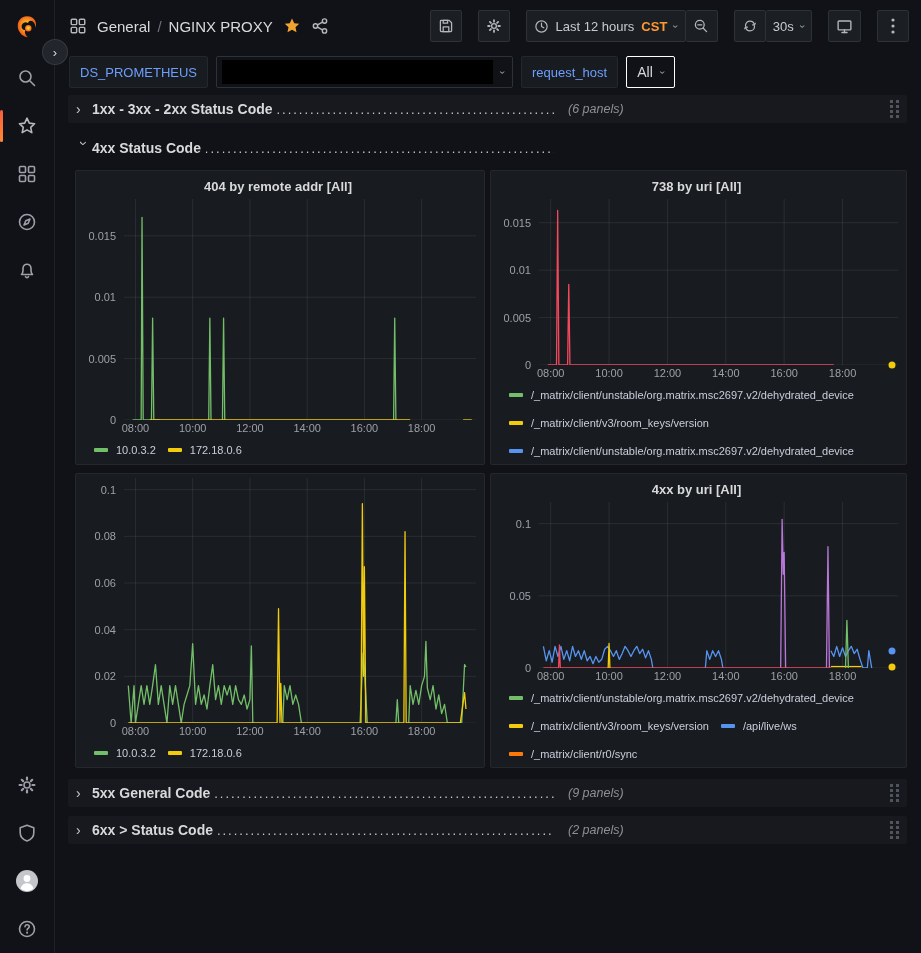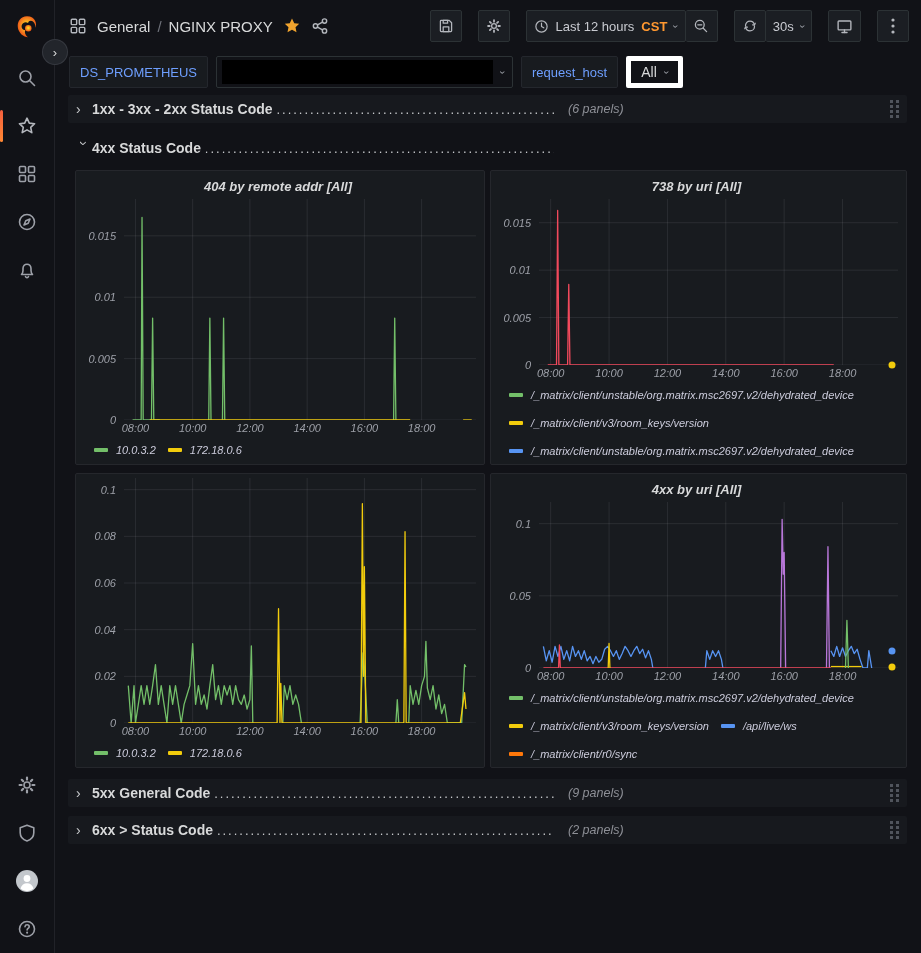--- a/index.html
+++ b/index.html
@@ -31,37 +31,37 @@
   .tb-group .tb-btn + .tb-btn { border-left:none; }
   .tz { color:#ff9830; font-size:13px; font-weight:600; }
   .chev-down { color:#9da0a8; font-size:10px; transform:rotate(90deg); display:inline-block; }
 
   
   .subnav { height:40px; flex:none; display:flex; align-items:center; gap:8px; padding:0 12px 0 14px; }
   .var-label { height:32px; display:flex; align-items:center; padding:0 10px; background:#181b1f; border:1px solid #24272d; border-radius:2px; color:#6e9fff; font-size:13px; font-weight:500; cursor:pointer; }
   .var-select { height:32px; width:297px; display:flex; align-items:center; background:#111217; border:1px solid #2c3235; border-radius:2px; padding:0 8px 0 5px; cursor:pointer; }
   .redacted { flex:1; height:24px; background:#000; }
   .var-select .chev-down { margin-left:8px; }
-  .var-all { height:32px; display:flex; align-items:center; gap:8px; padding:0 10px; background:#111217; border:5px solid #ffffff; border-radius:2px; color:#d8d9da; font-size:14px; cursor:pointer; }
+  .var-all { height:32px; display:flex; align-items:center; gap:8px; padding:0 10px; background:#111217; border:1px solid #ffffff; border-radius:2px; color:#d8d9da; font-size:14px; cursor:pointer; }
 
   
   .dash { flex:1; padding:3px 14px 0 13px; overflow:hidden; }
   .row-header { height:28px; display:flex; align-items:center; padding:0 4px 0 8px; color:#d8d9da; cursor:pointer; }
   .row-header.collapsed { background:#17191e; border-radius:2px; }
   .row-chev { width:16px; font-size:14px; color:#c7c9cc; flex:none; }
   .row-chev.down { transform:rotate(90deg) translateX(1px); }
   .titledots { width:462px; overflow:hidden; white-space:nowrap; flex:none; }
   .row-title { font-size:14px; font-weight:700; color:#d8d9da; }
   .row-dots { font-size:13px; color:#c7c9cc; letter-spacing:2px; }
   .row-count { margin-left:14px; font-size:12.5px; font-style:italic; color:#8d8f96; white-space:nowrap; }
   .row-grip { margin-left:auto; margin-right:2px; display:flex; cursor:grab; }
   .gap8 { height:9px; } .gap11 { height:11px; }
 
   
-  .panel-grid { margin:8px 0 11px 7px; display:grid; grid-template-columns:410px 417px; gap:8px 5px;font-style:italic; }
+  .panel-grid { margin:8px 0 11px 7px; display:grid; grid-template-columns:410px 417px; gap:8px 5px; }
   .panel { height:295px; background:#181b1f; border:1px solid #25272c; border-radius:2px; padding:4px 8px 6px 4px; display:flex; flex-direction:column; overflow:hidden; }
   .panel-title { height:24px; line-height:24px; text-align:center; color:#d8d9da; font-size:13px; font-weight:600; flex:none; cursor:pointer; white-space:nowrap; overflow:hidden; }
   .plot-row { flex:1; display:flex; min-height:0; }
   .ylabels { width:44px; flex:none; position:relative; }
   .ytick { position:absolute; right:8px; transform:translateY(-50%); font-size:11px; color:#9da0a8; white-space:nowrap; }
   .plot { flex:1; position:relative; }
   .chart-svg { position:absolute; inset:0; width:100%; height:100%; }
   .xaxis { height:17px; flex:none; display:flex; }
   .xspacer { width:44px; flex:none; }
   .xarea { flex:1; position:relative; }

